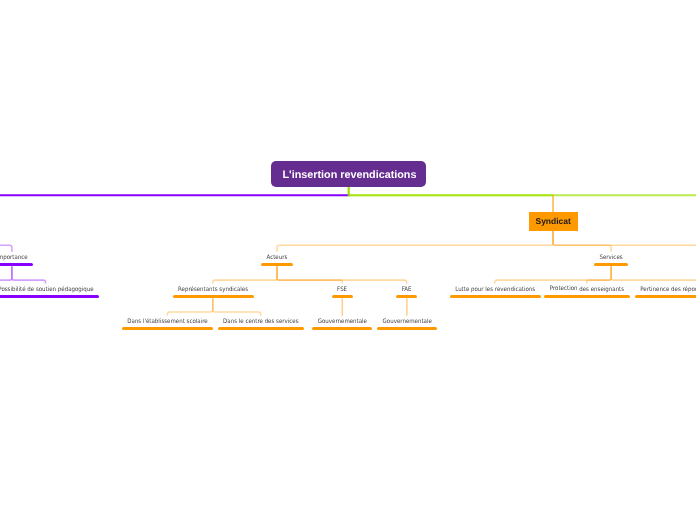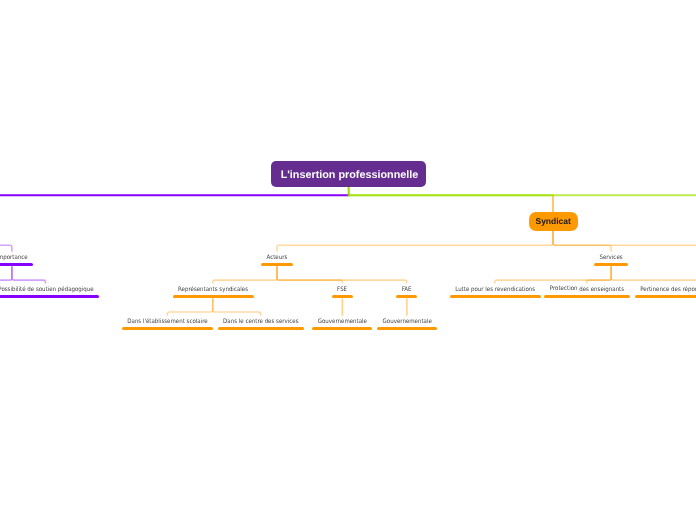--- a/index.html
+++ b/index.html
@@ -2,21 +2,21 @@
 <html><head>
 <meta charset="utf-8">
 <style>
 html,body{margin:0;padding:0;background:#ffffff;}
 body{width:696px;height:520px;font-family:"Liberation Sans",sans-serif;overflow:hidden;position:relative;-webkit-font-smoothing:antialiased;text-rendering:geometricPrecision;}
 #mindmap{position:absolute;left:0;top:0;width:696px;height:520px;background:#fff;}
 svg#links{position:absolute;left:0;top:0;width:696px;height:520px;}
 
 .rootnode{position:absolute;-webkit-font-smoothing:antialiased;background:#652D90;color:#ffffff;border-radius:5px;font-weight:bold;font-size:10.8px;line-height:1;display:flex;align-items:center;justify-content:center;white-space:nowrap;}
 
-.pillnode{position:absolute;-webkit-font-smoothing:antialiased;background:#FF9900;color:#1a1a1a;border-radius:7px;font-weight:bold;font-size:8.5px;line-height:1;display:flex;align-items:center;justify-content:center;white-space:nowrap;}
+.pillnode{position:absolute;-webkit-font-smoothing:antialiased;background:#FF9900;color:#1a1a1a;border-radius:0;font-weight:bold;font-size:8.5px;line-height:1;display:flex;align-items:center;justify-content:center;white-space:nowrap;}
 .leaf{position:absolute;}
 .leaf .txt{position:absolute;left:0;top:0;font-family:"DejaVu Sans",sans-serif;font-stretch:condensed;font-size:6.1px;color:#434343;white-space:nowrap;line-height:1;-webkit-font-smoothing:antialiased;transform:translateZ(0);}
 .leaf .bar{position:absolute;height:3.4px;border-radius:1.7px;}
 .rootnode span{transform:translate(1px,1px);}
 .pillnode span{transform:translateZ(0);}
 </style>
 </head>
 <body>
 
 <div id="mindmap">
@@ -40,21 +40,21 @@
       <path d="M611.1 266.3 L611.1 277.90000000000003 Q611.1 280.1 608.9 280.1 L497 280.1 Q494.8 280.1 494.8 282.3 L494.8 283.6" fill="none" stroke="#FF9900" stroke-opacity="0.37" stroke-width="1.55" stroke-linecap="butt"></path>
       <path d="M611.1 266.3 L611.1 277.90000000000003 Q611.1 280.1 608.9 280.1 L588.9000000000001 280.1 Q586.7 280.1 586.7 282.3 L586.7 283.6" fill="none" stroke="#FF9900" stroke-opacity="0.37" stroke-width="1.55" stroke-linecap="butt"></path>
       <path d="M611.1 266.3 L611.1 277.90000000000003 Q611.1 280.1 613.3000000000001 280.1 L757.8 280.1 Q760 280.1 760 282.3 L760 283.6" fill="none" stroke="#FF9900" stroke-opacity="0.37" stroke-width="1.55" stroke-linecap="butt"></path>
       <path d="M212.8 298.3 L212.8 309.8 Q212.8 312 210.60000000000002 312 L169.6 312 Q167.4 312 167.4 314.2 L167.4 315.8" fill="none" stroke="#FF9900" stroke-opacity="0.37" stroke-width="1.55" stroke-linecap="butt"></path>
       <path d="M212.8 298.3 L212.8 309.8 Q212.8 312 215 312 L258.5 312 Q260.7 312 260.7 314.2 L260.7 315.8" fill="none" stroke="#FF9900" stroke-opacity="0.37" stroke-width="1.55" stroke-linecap="butt"></path>
       <path d="M342.3 298.3 L342.3 315.8" fill="none" stroke="#FF9900" stroke-opacity="0.45" stroke-width="1.55" stroke-linecap="butt"></path>
       <path d="M406.9 298.3 L406.9 315.8" fill="none" stroke="#FF9900" stroke-opacity="0.45" stroke-width="1.55" stroke-linecap="butt"></path>
     </svg>
 
 <div class="rootnode" style="left:271.2px;top:161.4px;width:154.6px;height:26.1px;">
-  <span>L'insertion professionnelle</span>
+  <span>L'insertion revendications</span>
 </div>
 
 <div class="pillnode" style="left:528.7px;top:212.2px;width:49px;height:18.6px;">
   <span>Syndicat</span>
 </div>
 
 <div id="leaves">
       <div class="leaf" style="left: -3.72187px; top: 254.6px;">
         <span class="txt">Importance</span>
         <span class="bar" style="background: rgb(136, 0, 255); left: -5.5px; width: 42.4219px; top: 8.35px;"></span>

